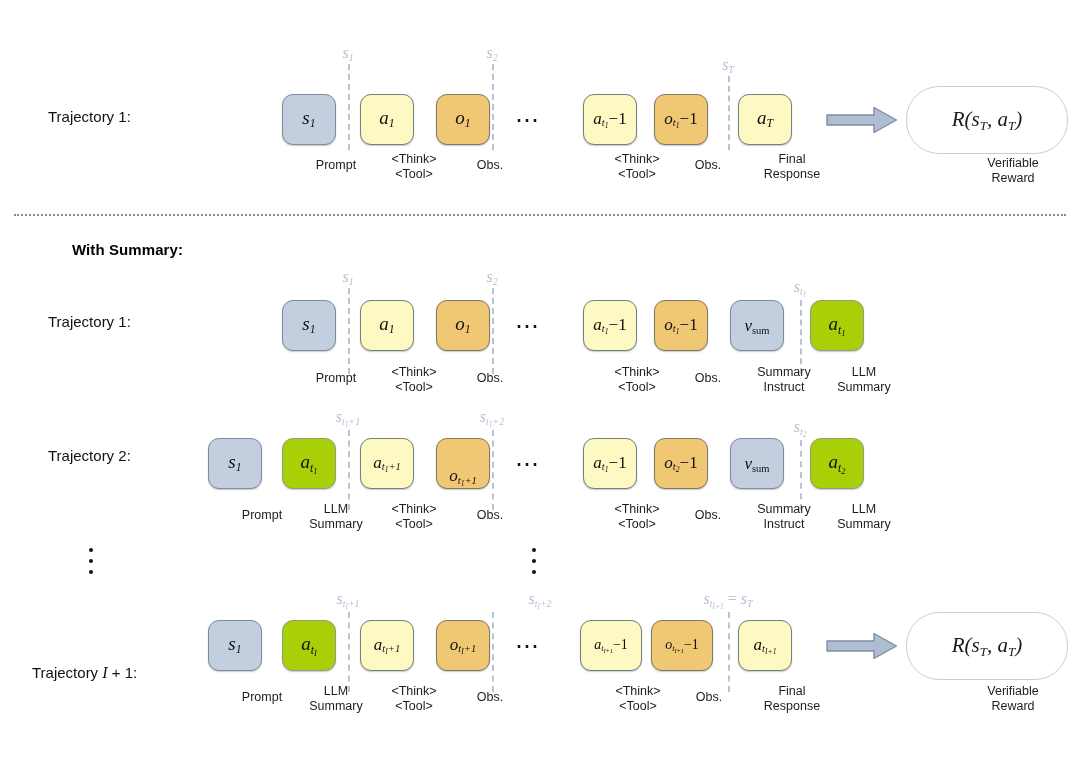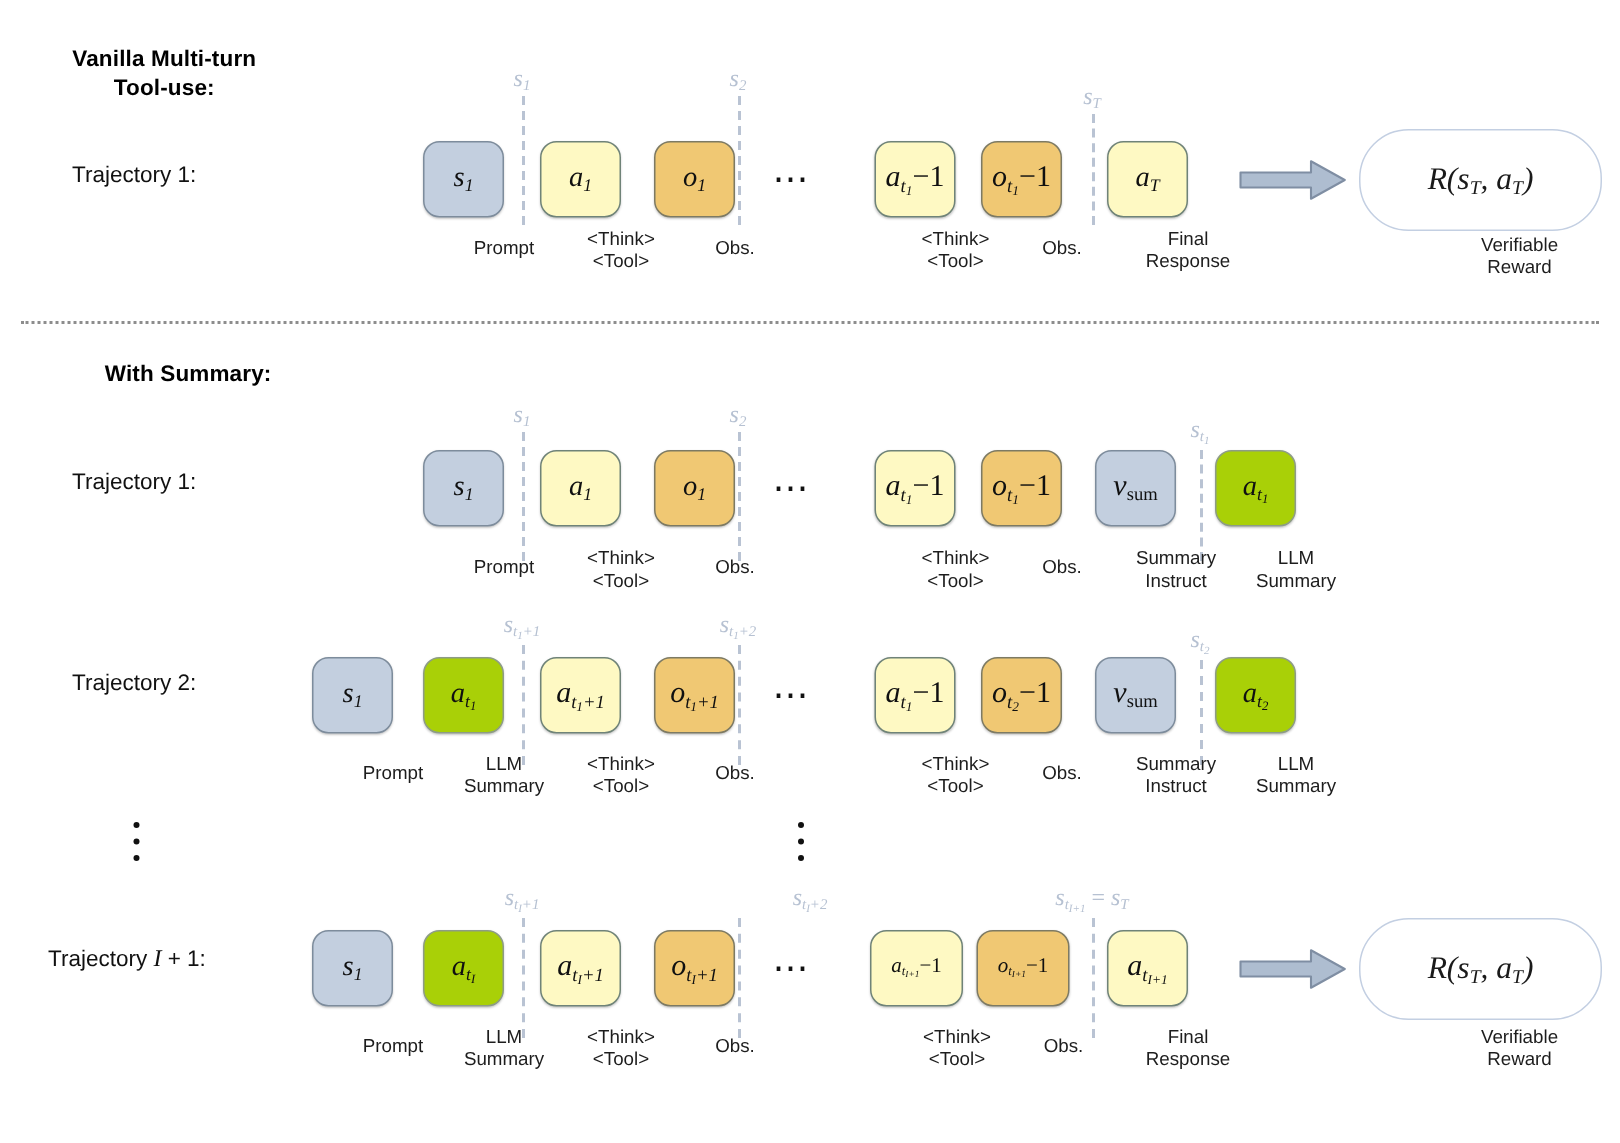--- a/index.html
+++ b/index.html
@@ -79,21 +79,21 @@
   .box-act{background:#fef9c3;border-color:#6f8378;}
   .box-obs{background:#f0c873;border-color:#7d7a63;}
   .box-sum{background:#a9d007;border-color:#8d9c86;}
 
   
   .m{font-family:"Liberation Serif", serif;font-style:italic;white-space:nowrap;display:inline-block;}
   .m sub{font-style:italic;font-size:.62em;vertical-align:-.28em;letter-spacing:0;}
   .m sub sub{font-size:.72em;vertical-align:-.26em;}
   .m .up{font-style:normal;}
   .box .m{font-size:19px;}
-  .box.small .m{font-size:20px;}
+  .box.small .m{font-size:17px;}
   .box.xsmall .m{font-size:14px;}
 
   
   .cap{
     position:absolute;
     font-size:12.5px;
     line-height:15px;
     color:#1d1d1d;
     text-align:center;
     white-space:pre-line;
@@ -135,22 +135,20 @@
     font-family:"Liberation Serif", serif;
     font-size:21px;
   }
   .reward .m{font-size:21px;}
 </style>
 </head>
 <body>
 
 <div class="stage">
 
-  <div class="section-title" style="left:22px;top:30px;width:175px;">Vanilla Multi-turn
-Tool-use:</div>
 
   <div class="row-label" style="left:48px;top:108px;">Trajectory 1:</div>
 
   <div class="sep-label" style="left:348px;top:44px;"><span class="m">s<sub>1</sub></span></div>
   <div class="sep" style="left:348px;top:64px;height:86px;"></div>
 
   <div class="sep-label" style="left:492px;top:44px;"><span class="m">s<sub>2</sub></span></div>
   <div class="sep" style="left:492px;top:64px;height:86px;"></div>
 
   <div class="sep-label" style="left:728px;top:56px;"><span class="m">s<sub>T</sub></span></div>
@@ -198,21 +196,21 @@
   </div>
 
   <div class="reward" style="left:906px;top:86px;">
     <span class="m">R(s<sub>T</sub>,&nbsp;a<sub>T</sub>)</span>
   </div>
   <div class="cap" style="left:986px;top:156px;">Verifiable
 Reward</div>
 
   <div class="hsep"></div>
 
-  <div class="section-title" style="left:6px;top:240px;width:175px;text-align:right;">With Summary:</div>
+  <div class="section-title" style="left:40px;top:240px;width:175px;text-align:center;">With Summary:</div>
 
   <div class="row-label" style="left:48px;top:313px;">Trajectory 1:</div>
 
   <div class="sep-label" style="left:348px;top:268px;"><span class="m">s<sub>1</sub></span></div>
   <div class="sep" style="left:348px;top:288px;height:86px;"></div>
 
   <div class="sep-label" style="left:492px;top:268px;"><span class="m">s<sub>2</sub></span></div>
   <div class="sep" style="left:492px;top:288px;height:86px;"></div>
 
   <div class="sep-label" style="left:800px;top:278px;"><span class="m">s<sub>t<sub>1</sub></sub></span></div>
@@ -280,21 +278,21 @@
     </div>
   <div class="cap" style="left:309px;top:502px;">LLM
 Summary</div>
 
   <div class="box box-act small" style="left:360px;top:438px;">
       <span class="m">a<sub>t<sub>1</sub>+1</sub></span>
     </div>
   <div class="cap" style="left:387px;top:502px;">&lt;Think&gt;
 &lt;Tool&gt;</div>
 
-  <div class="box box-obs small" style="left:436px;top:438px;">
+  <div class="box box-obs small" style="left:436px;top:438px;align-items:flex-end;">
       <span class="m">o<sub>t<sub>1</sub>+1</sub></span>
     </div>
   <div class="cap" style="left:463px;top:508px;">Obs.</div>
 
   <div class="hdots" style="left:515px;top:452px;">⋯</div>
 
   <div class="box box-act small" style="left:583px;top:438px;">
       <span class="m">a<sub>t<sub>1</sub></sub><span class="up">−1</span></span>
     </div>
   <div class="cap" style="left:610px;top:502px;">&lt;Think&gt;
@@ -321,21 +319,21 @@
       <i></i>
       <i></i>
       <i></i>
     </div>
   <div class="vdots" style="left:531px;top:548px;">
       <i></i>
       <i></i>
       <i></i>
     </div>
 
-  <div class="row-label" style="left:32px;top:631px;">Trajectory <span class="ital">I</span> + 1:</div>
+  <div class="row-label" style="left:32px;top:664px;">Trajectory <span class="ital">I</span> + 1:</div>
 
   <div class="sep-label" style="left:348px;top:590px;"><span class="m">s<sub>t<sub>I</sub>+1</sub></span></div>
   <div class="sep" style="left:348px;top:612px;height:80px;"></div>
 
   <div class="sep-label" style="left:492px;top:590px;margin-left:48px;"><span class="m">s<sub>t<sub>I</sub>+2</sub></span></div>
   <div class="sep" style="left:492px;top:612px;height:80px;"></div>
 
   <div class="sep-label" style="left:728px;top:590px;"><span class="m">s<sub>t<sub>I+1</sub></sub></span> <span class="eq">=</span> <span class="m">s<sub>T</sub></span></div>
   <div class="sep" style="left:728px;top:612px;height:80px;"></div>
 

